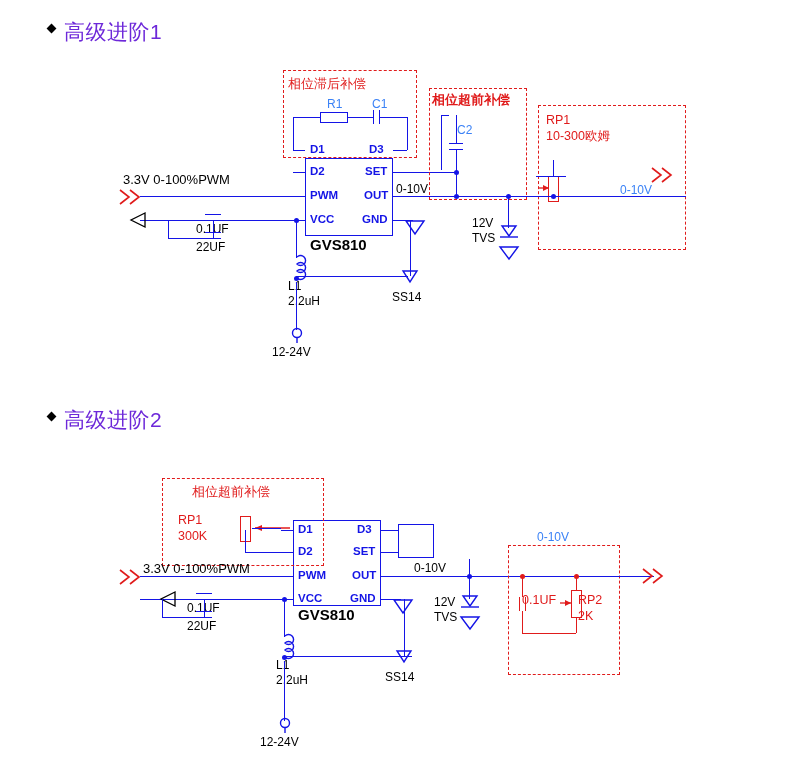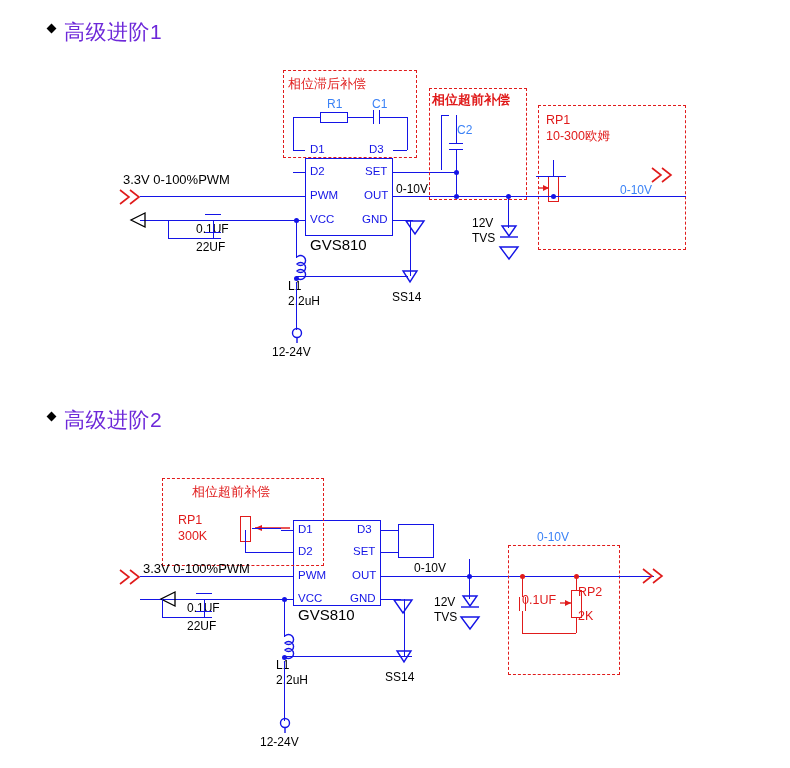--- a/index.html
+++ b/index.html
@@ -40,28 +40,28 @@
   
   .chip {
     position: absolute;
     border: 1.6px solid #1414e6;
     background: #fff;
     box-sizing: border-box;
   }
   .chip-name {
     position: absolute;
     font-size: 15px;
-    font-weight: normal;
+    font-weight: bold;
     color: #000;
   }
   .pin-label {
     position: absolute;
     font-size: 11.5px;
     color: #1414e6;
-    font-weight: normal;
+    font-weight: bold;
     white-space: nowrap;
     text-align: right;
   }
 
   
   .dash-red {
     position: absolute;
     border: 1.3px dashed #e01b1b;
     box-sizing: border-box;
   }
@@ -379,16 +379,16 @@
   <div class="dot red" style="left:520px; top:134px;"></div>
 
   <div class="res-box red" style="left:571px; top:150px; width:11px; height:28px;"></div>
   <svg style="position:absolute; left:560px; top:158px; width:12px; height:10px;" viewBox="0 0 12 10">
     <line x1="0" y1="5" x2="11" y2="5" stroke="#e01b1b" stroke-width="1.3"></line>
     <path d="M11 5 L5 2 L5 8 Z" fill="#e01b1b"></path>
   </svg>
   <div class="wire-v red" style="left:576px; top:136px; height:14px;"></div>
   <div class="wire-v red" style="left:576px; top:178px; height:15px;"></div>
   <div class="dot red" style="left:574px; top:134px;"></div>
-  <div class="red-text" style="left:578px; top:144px;">RP2</div>
+  <div class="red-text" style="left:578px; top:152px;">RP2</div>
   <div class="red-text" style="left:578px; top:168px;">2K</div>
   <div class="wire-h red" style="left:522px; top:193px; width:54px;"></div>
 </div>
 
 </body></html>

